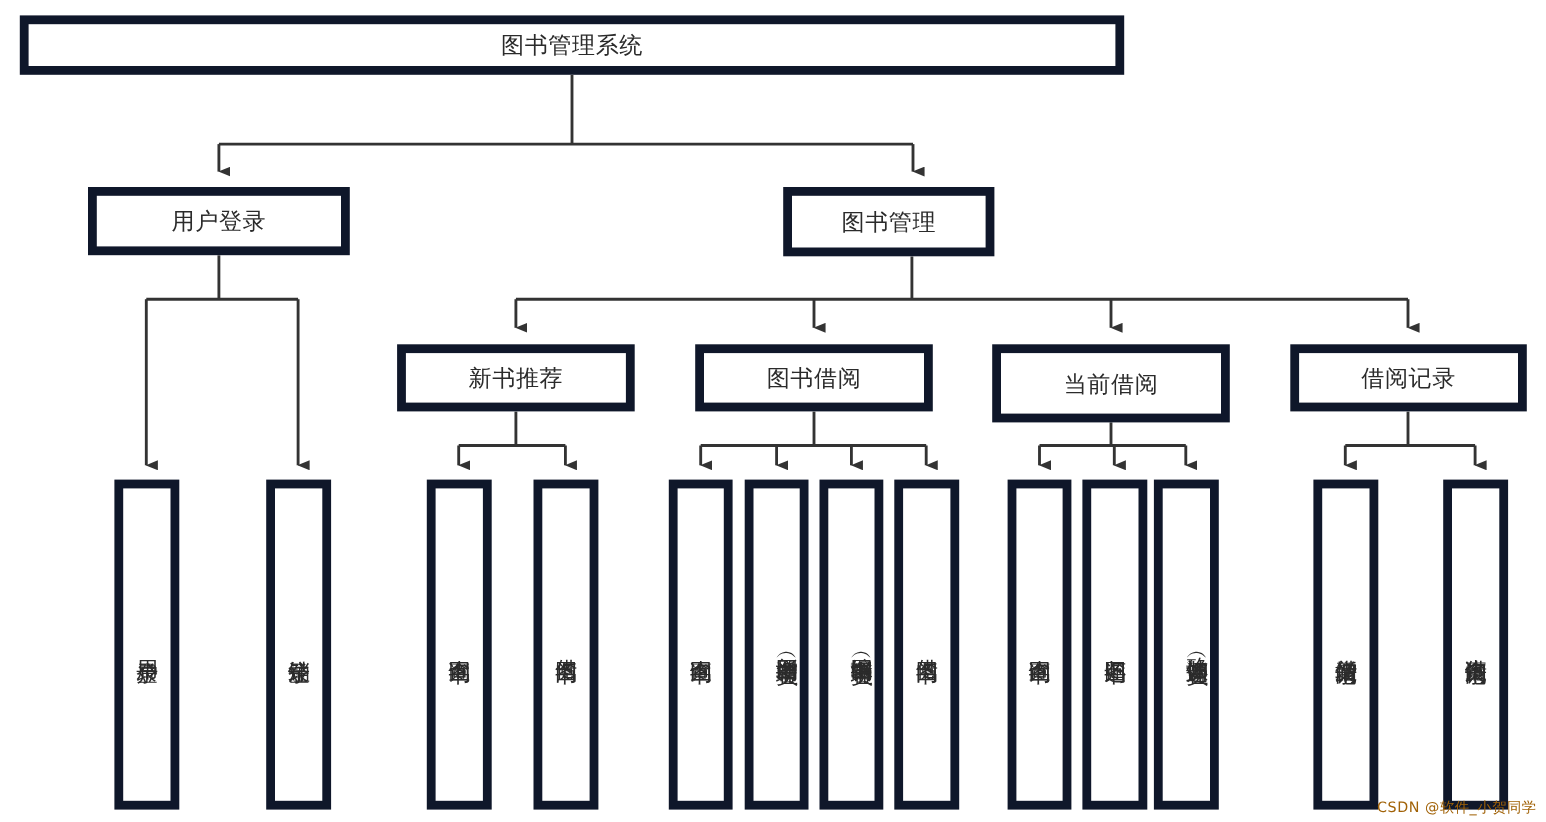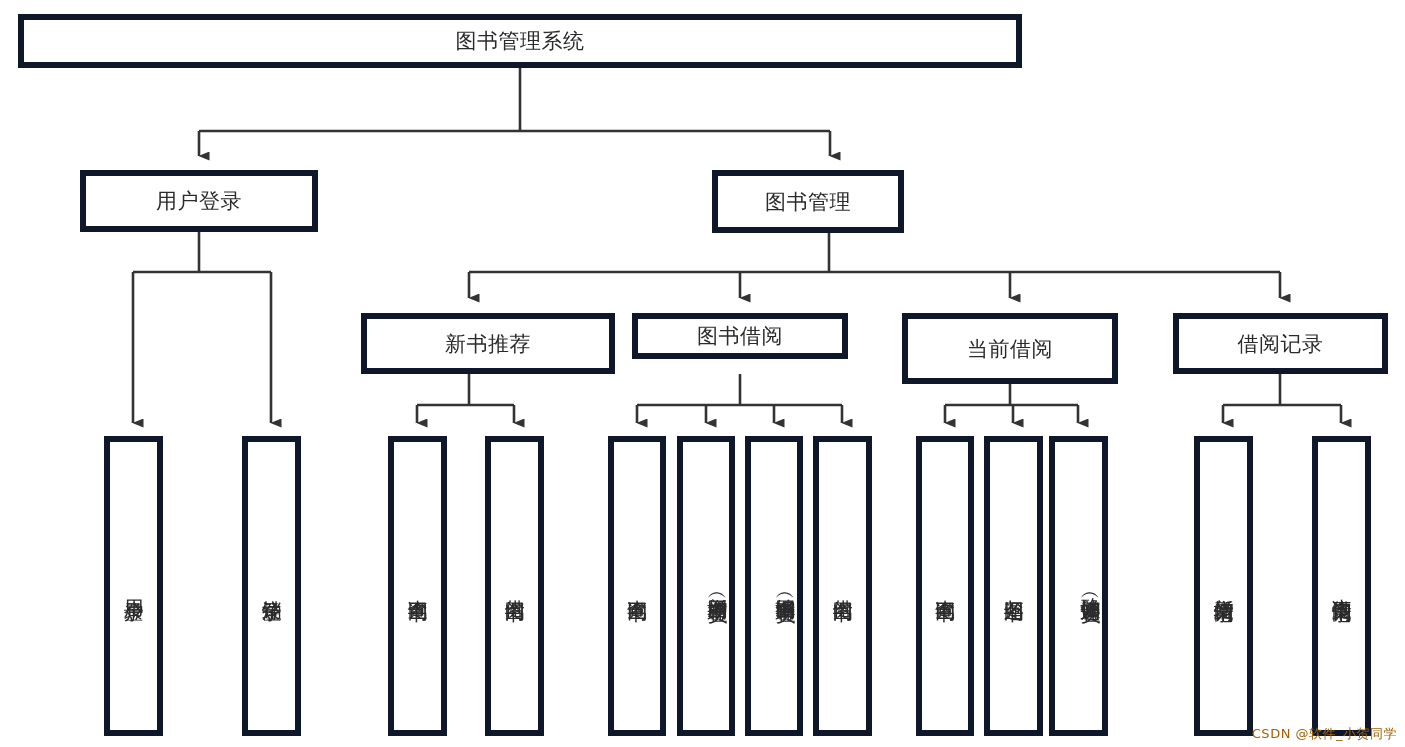--- a/index.html
+++ b/index.html
@@ -20,21 +20,21 @@
   #wires {
     position: absolute;
     left: 0;
     top: 0;
     width: 1405px;
     height: 747px;
   }
   .node {
     position: absolute;
     box-sizing: border-box;
-    border: 6px solid #0f172a;
+    border: 8px solid #0f172a;
     background: #ffffff;
     display: flex;
     align-items: center;
     justify-content: center;
     color: #2b2b2b;
   }
   .node.horiz {
     font-size: 21px;
     letter-spacing: 0.5px;
   }
@@ -129,25 +129,25 @@
   </div>
 
   <div class="node horiz" style="left:80px; top:170px; width:238px; height:62px;">
     <span class="node-label">用户登录</span>
   </div>
 
   <div class="node horiz" style="left:712px; top:170px; width:192px; height:63px;">
     <span class="node-label">图书管理</span>
   </div>
 
-  <div class="node horiz" style="left:361px; top:313px; width:254px; height:61px;">
+  <div class="node horiz" style="left:361px; top:313px; width:216px; height:61px;">
     <span class="node-label">新书推荐</span>
   </div>
 
-  <div class="node horiz" style="left:632px; top:313px; width:216px; height:46px;">
+  <div class="node horiz" style="left:632px; top:313px; width:216px; height:61px;">
     <span class="node-label">图书借阅</span>
   </div>
 
   <div class="node horiz" style="left:902px; top:313px; width:216px; height:71px;">
     <span class="node-label">当前借阅</span>
   </div>
 
   <div class="node horiz" style="left:1173px; top:313px; width:215px; height:61px;">
     <span class="node-label">借阅记录</span>
   </div>

